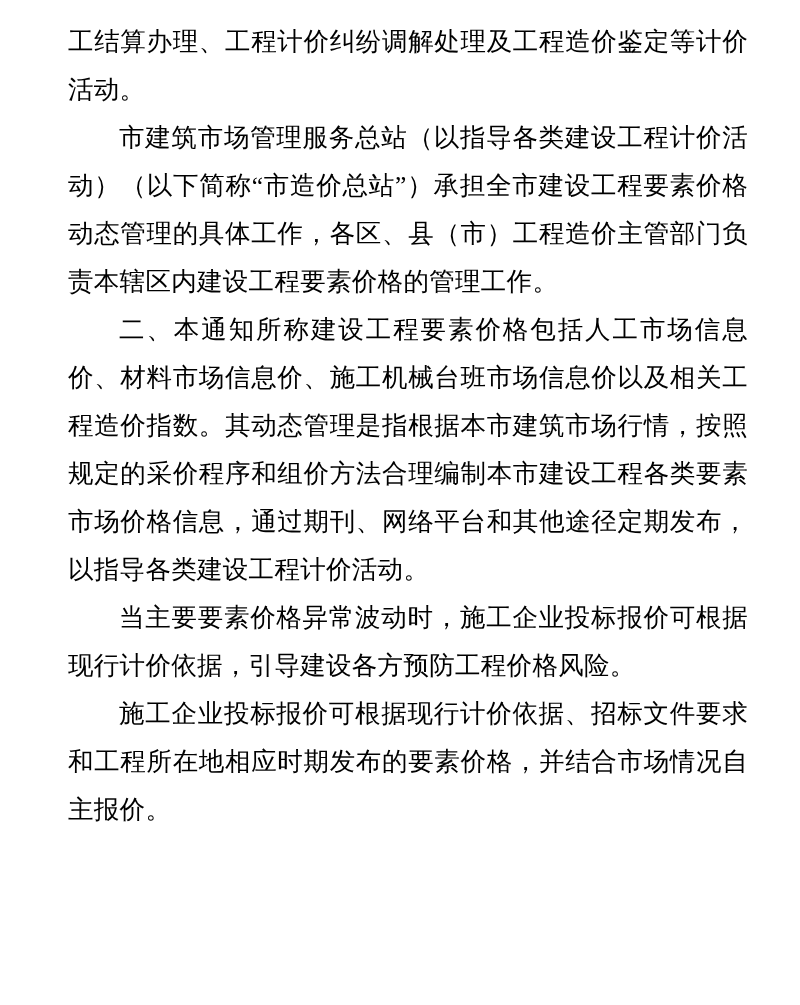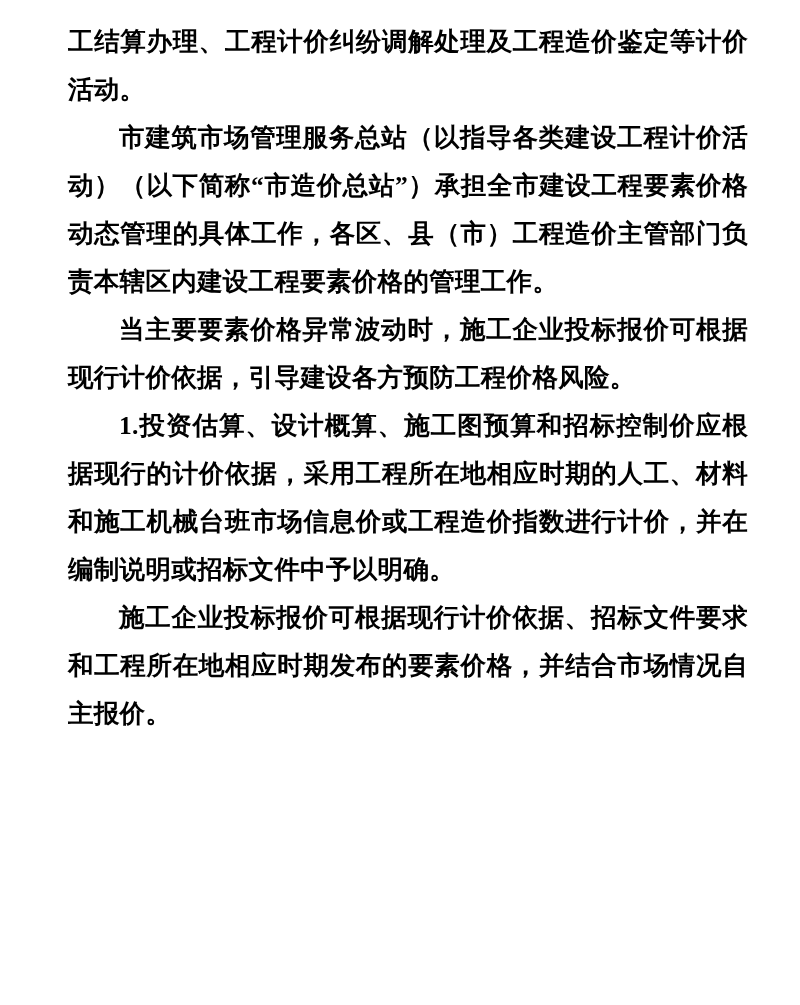--- a/index.html
+++ b/index.html
@@ -14,21 +14,20 @@
     font-family: "Liberation Serif", "DejaVu Serif", serif;
     color: #000000;
   }
   .page {
     width: 800px;
     height: 1005px;
     box-sizing: border-box;
     padding: 18px 52px 0 68px;
     background: #ffffff;
     position: relative;
-    font-weight: bold;
   }
   .doc-body {
     display: block;
   }
   .para {
     font-size: 25.5px;
     line-height: 48px;
     text-align: justify;
     text-justify: inter-ideograph;
     letter-spacing: 0.3px;
@@ -43,18 +42,18 @@
     text-indent: 0;
   }
 </style>
 </head>
 <body>
 
 <div class="page">
   <div class="doc-body">
     <p class="para cont">工结算办理、工程计价纠纷调解处理及工程造价鉴定等计价活动。</p>
     <p class="para indent">市建筑市场管理服务总站（以指导各类建设工程计价活动）（以下简称“市造价总站”）承担全市建设工程要素价格动态管理的具体工作，各区、县（市）工程造价主管部门负责本辖区内建设工程要素价格的管理工作。</p>
+    <p class="para indent">二、本通知所称建设工程要素价格包括人工市场信息价、材料市场信息价、施工机械台班市场信息价以及相关工程造价指数。其动态管理是指根据本市建筑市场行情，按照规定的采价程序和组价方法合理编制本市建设工程各类要素市场价格信息，通过期刊、网络平台和其他途径定期发布，以指导各类建设工程计价活动。</p>
     <p class="para indent">当主要要素价格异常波动时，施工企业投标报价可根据现行计价依据，引导建设各方预防工程价格风险。</p>
-    <p class="para indent">1.投资估算、设计概算、施工图预算和招标控制价应根据现行的计价依据，采用工程所在地相应时期的人工、材料和施工机械台班市场信息价或工程造价指数进行计价，并在编制说明或招标文件中予以明确。</p>
     <p class="para indent">施工企业投标报价可根据现行计价依据、招标文件要求和工程所在地相应时期发布的要素价格，并结合市场情况自主报价。</p>
 
   </div>
 </div>
 
 </body></html>

